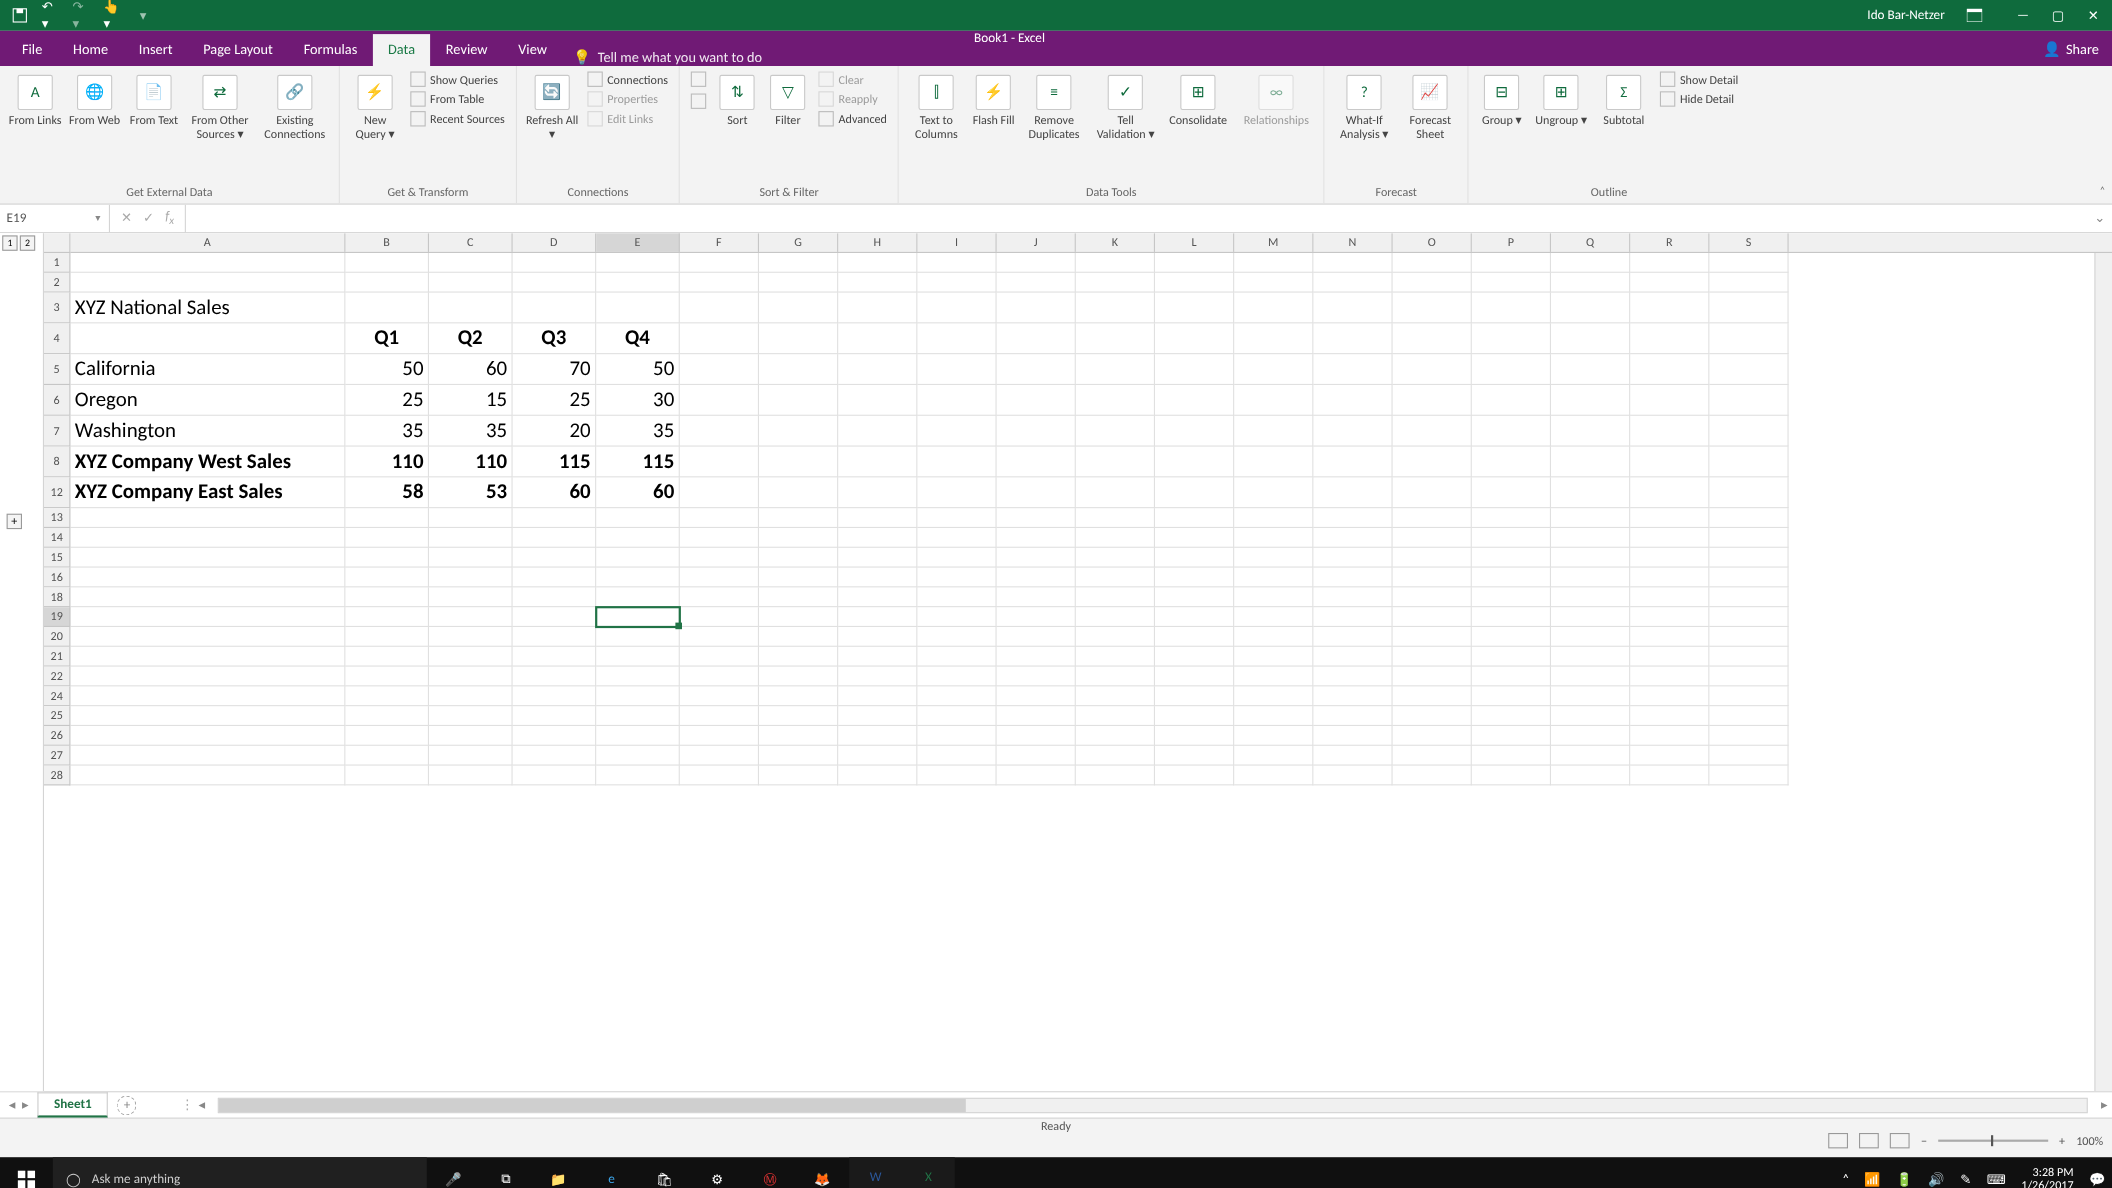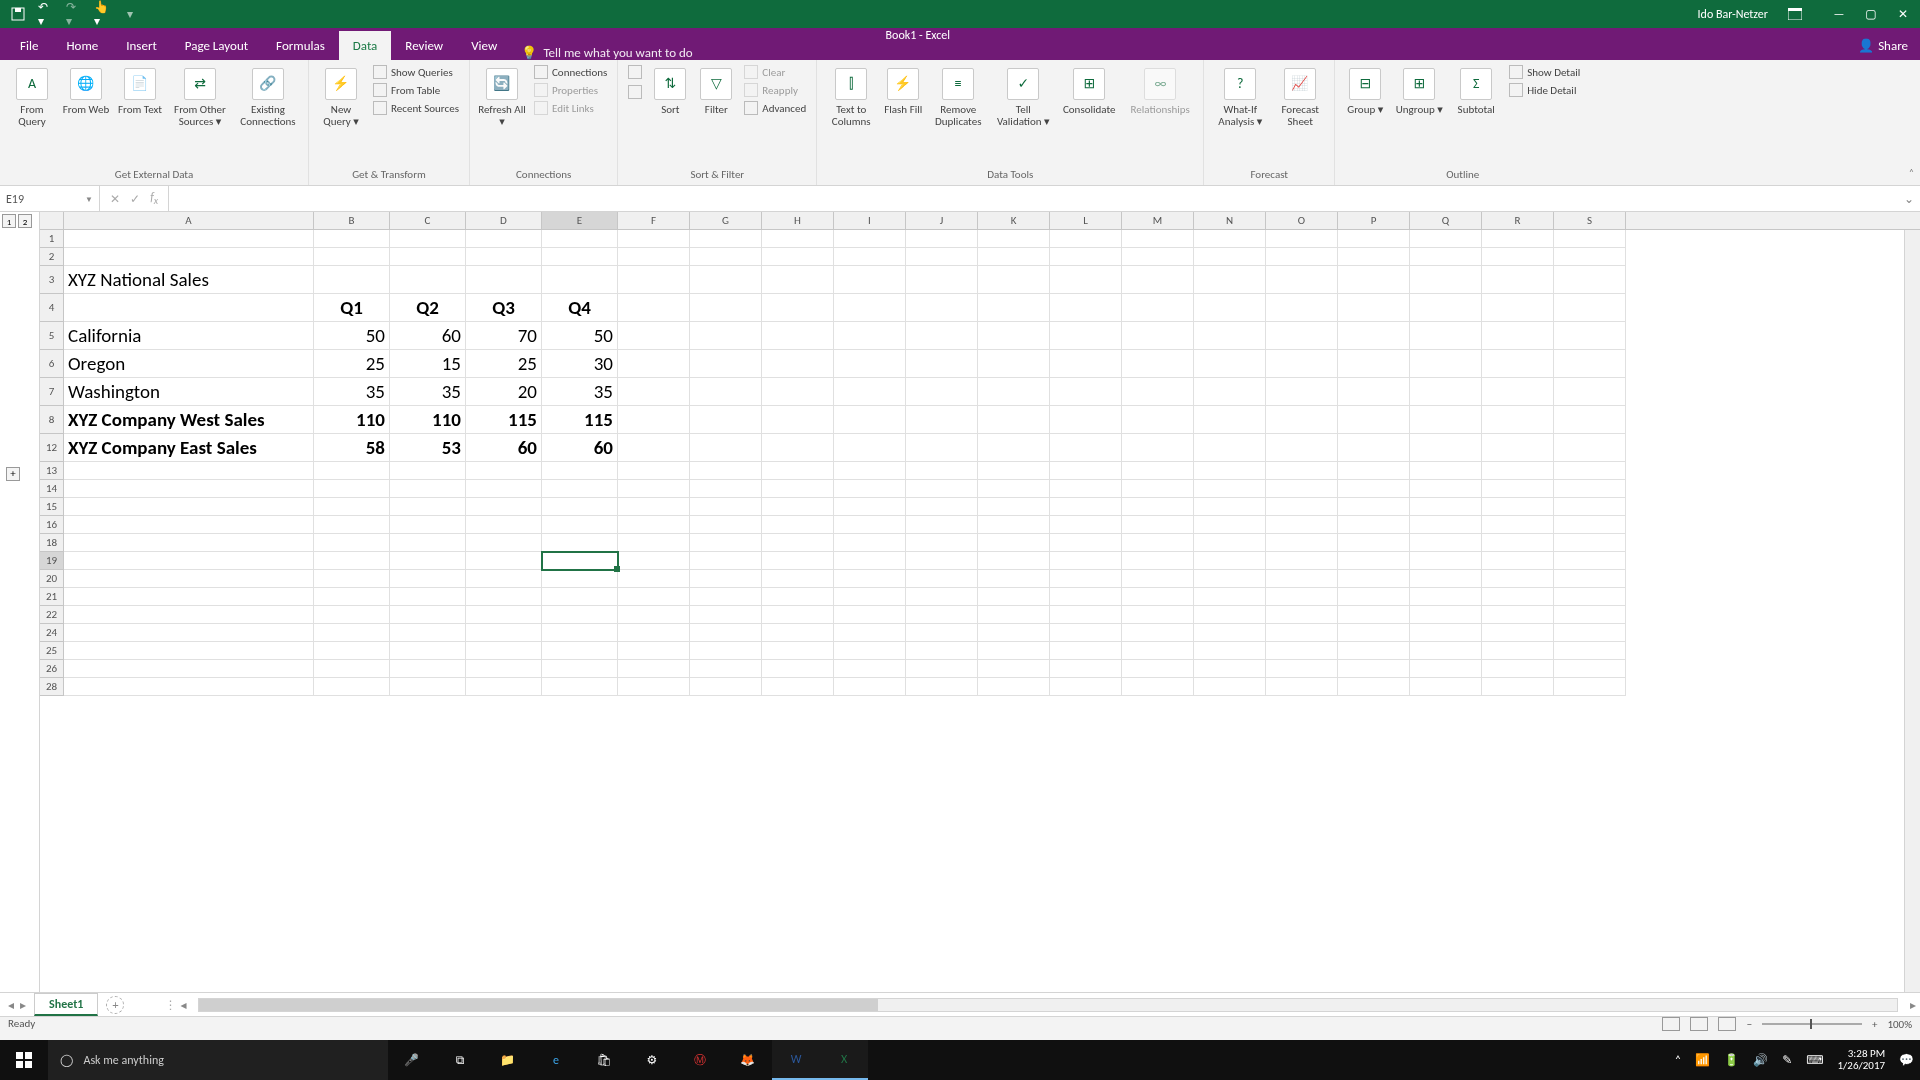--- a/index.html
+++ b/index.html
@@ -74,21 +74,21 @@
 
 
 .sheet-row { height: 24px; border-top: 1px solid #d4d4d4; display: flex; align-items: center; font-size: 12px; background: #fff; }
 .sheet-nav { display: flex; gap: 6px; padding: 0 8px; color: #888; }
 .sheet-tab { padding: 3px 14px; border: 1px solid #ccc; border-bottom: 2px solid #217346; background: #fff; font-weight: 600; color: #217346; }
 .add-sheet { width: 18px; height: 18px; border: 1px dashed #aaa; border-radius: 50%; margin-left: 8px; text-align: center; line-height: 16px; color: #888; cursor: pointer; }
 .hscroll { flex: 1; height: 14px; margin: 0 8px; background: #f0f0f0; border: 1px solid #d4d4d4; position: relative; }
 .hscroll::after { content: ""; position: absolute; left: 0; top: 0; bottom: 0; width: 40%; background: #cfcfcf; }
 
 
-.status-bar { height: 24px; background: #f3f3f3; border-top: 1px solid #d4d4d4; display: flex; align-items: flex-start; font-size: 11px; color: #555; padding: 0 8px; }
+.status-bar { height: 36px; background: #f3f3f3; border-top: 1px solid #d4d4d4; display: flex; align-items: center; font-size: 11px; color: #555; padding: 0 8px; flex-direction: column; }
 .sb-right { margin-left: auto; display: flex; align-items: center; gap: 10px; }
 .view-btn { width: 18px; height: 14px; border: 1px solid #999; }
 .zoom-slider { width: 100px; height: 2px; background: #aaa; position: relative; }
 .zoom-slider::after { content: ""; position: absolute; left: 48px; top: -4px; width: 2px; height: 10px; background: #555; }
 
 
 .taskbar { height: 40px; background: #101010; display: flex; align-items: center; color: #fff; font-size: 12px; }
 .tb-btn { width: 48px; height: 40px; display: flex; align-items: center; justify-content: center; }
 .tb-btn.active { border-bottom: 2px solid #76b9ed; background: #1a1a1a; }
 .search-box { flex: 0 0 340px; height: 40px; background: #202020; display: flex; align-items: center; gap: 10px; padding: 0 12px; color: #ccc; }
@@ -148,21 +148,21 @@
     <span>Share</span>
   </div>
 </div>
 
 <div class="ribbon">
 
   <div class="group">
     <div class="group-body">
       <div class="big-btn">
           <div class="bicon">A</div>
-          <span>From Query</span>
+          <span>From Links</span>
         </div>
       <div class="big-btn">
           <div class="bicon">🌐</div>
           <span>From Web</span>
         </div>
       <div class="big-btn">
           <div class="bicon">📄</div>
           <span>From Text</span>
         </div>
       <div class="big-btn" style="width:60px">
@@ -838,20 +838,42 @@
           <div class="cell cwL"></div>
           <div class="cell cwM"></div>
           <div class="cell cwN"></div>
           <div class="cell cwO"></div>
           <div class="cell cwP"></div>
           <div class="cell cwQ"></div>
           <div class="cell cwR"></div>
           <div class="cell cwS"></div>
         </div>
         <div class="row">
+          <div class="rh">27</div>
+          <div class="cell cwA"></div>
+          <div class="cell cwB"></div>
+          <div class="cell cwC"></div>
+          <div class="cell cwD"></div>
+          <div class="cell cwE"></div>
+          <div class="cell cwF"></div>
+          <div class="cell cwG"></div>
+          <div class="cell cwH"></div>
+          <div class="cell cwI"></div>
+          <div class="cell cwJ"></div>
+          <div class="cell cwK"></div>
+          <div class="cell cwL"></div>
+          <div class="cell cwM"></div>
+          <div class="cell cwN"></div>
+          <div class="cell cwO"></div>
+          <div class="cell cwP"></div>
+          <div class="cell cwQ"></div>
+          <div class="cell cwR"></div>
+          <div class="cell cwS"></div>
+        </div>
+        <div class="row">
           <div class="rh">28</div>
           <div class="cell cwA"></div>
           <div class="cell cwB"></div>
           <div class="cell cwC"></div>
           <div class="cell cwD"></div>
           <div class="cell cwE"></div>
           <div class="cell cwF"></div>
           <div class="cell cwG"></div>
           <div class="cell cwH"></div>
           <div class="cell cwI"></div>

